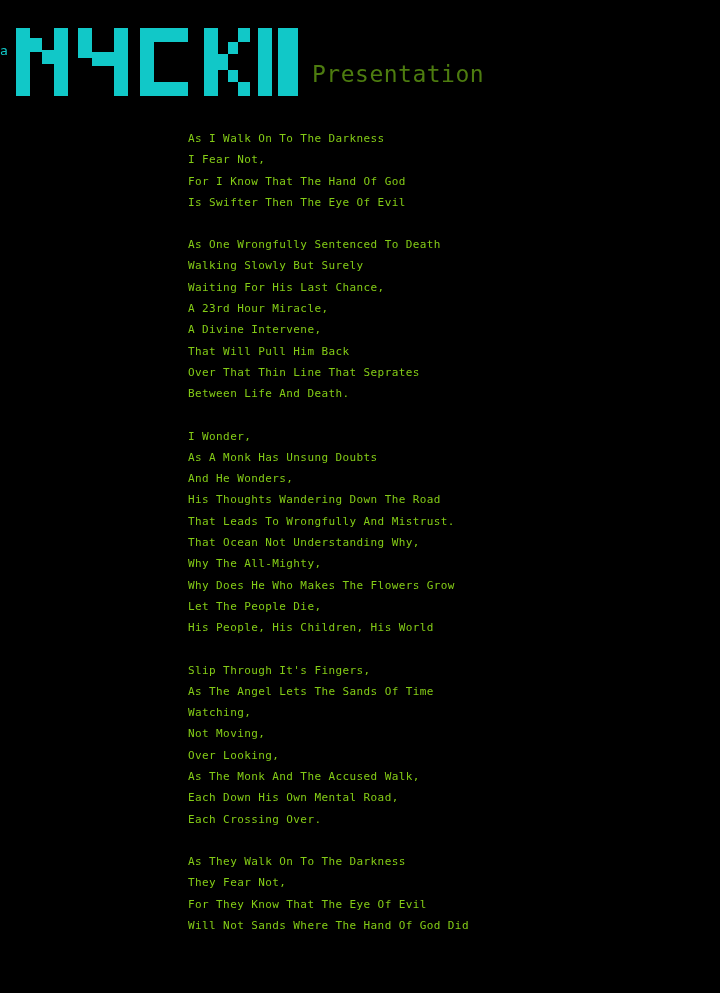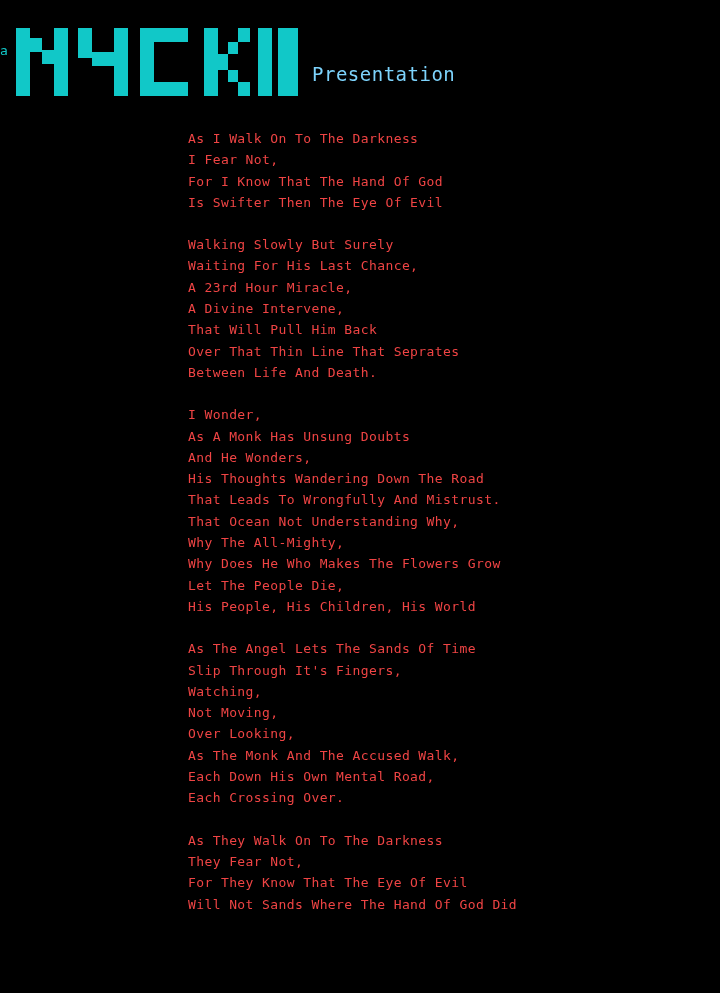--- a/index.html
+++ b/index.html
@@ -40,40 +40,40 @@
     top: 28px;
     display: block;
   }
   #logo-block svg {
     display: block;
   }
   #presentation {
     position: absolute;
     left: 312px;
     top: 63px;
-    color: #7dd3fc;
-    font-size: 19px;
+    color: #4d7c0f;
+    font-size: 23px;
     line-height: 22px;
     letter-spacing: 0.5px;
     white-space: pre;
   }
 
   
   #poem {
     position: absolute;
     left: 188px;
     top: 128px;
     width: 532px;
   }
   .stanza {
     margin: 0 0 21px 0;
   }
   .line {
-    color: #ef4444;
-    font-size: 13px;
+    color: #84cc16;
+    font-size: 11px;
     line-height: 21.3px;
     white-space: pre;
     letter-spacing: 0.4px;
   }
 </style>
 </head>
 <body>
 
 <div id="page">
 
@@ -121,20 +121,21 @@
   <div id="poem">
 
     <div class="stanza">
       <div class="line">As I Walk On To The Darkness</div>
       <div class="line">I Fear Not,</div>
       <div class="line">For I Know That The Hand Of God</div>
       <div class="line">Is Swifter Then The Eye Of Evil</div>
     </div>
 
     <div class="stanza">
+      <div class="line">As One Wrongfully Sentenced To Death</div>
       <div class="line">Walking Slowly But Surely</div>
       <div class="line">Waiting For His Last Chance,</div>
       <div class="line">A 23rd Hour Miracle,</div>
       <div class="line">A Divine Intervene,</div>
       <div class="line">That Will Pull Him Back</div>
       <div class="line">Over That Thin Line That Seprates</div>
       <div class="line">Between Life And Death.</div>
     </div>
 
     <div class="stanza">
@@ -144,22 +145,22 @@
       <div class="line">His Thoughts Wandering Down The Road</div>
       <div class="line">That Leads To Wrongfully And Mistrust.</div>
       <div class="line">That Ocean Not Understanding Why,</div>
       <div class="line">Why The All-Mighty,</div>
       <div class="line">Why Does He Who Makes The Flowers Grow</div>
       <div class="line">Let The People Die,</div>
       <div class="line">His People, His Children, His World</div>
     </div>
 
     <div class="stanza">
+      <div class="line">Slip Through It's Fingers,</div>
       <div class="line">As The Angel Lets The Sands Of Time</div>
-      <div class="line">Slip Through It's Fingers,</div>
       <div class="line">Watching,</div>
       <div class="line">Not Moving,</div>
       <div class="line">Over Looking,</div>
       <div class="line">As The Monk And The Accused Walk,</div>
       <div class="line">Each Down His Own Mental Road,</div>
       <div class="line">Each Crossing Over.</div>
     </div>
 
     <div class="stanza">
       <div class="line">As They Walk On To The Darkness</div>

